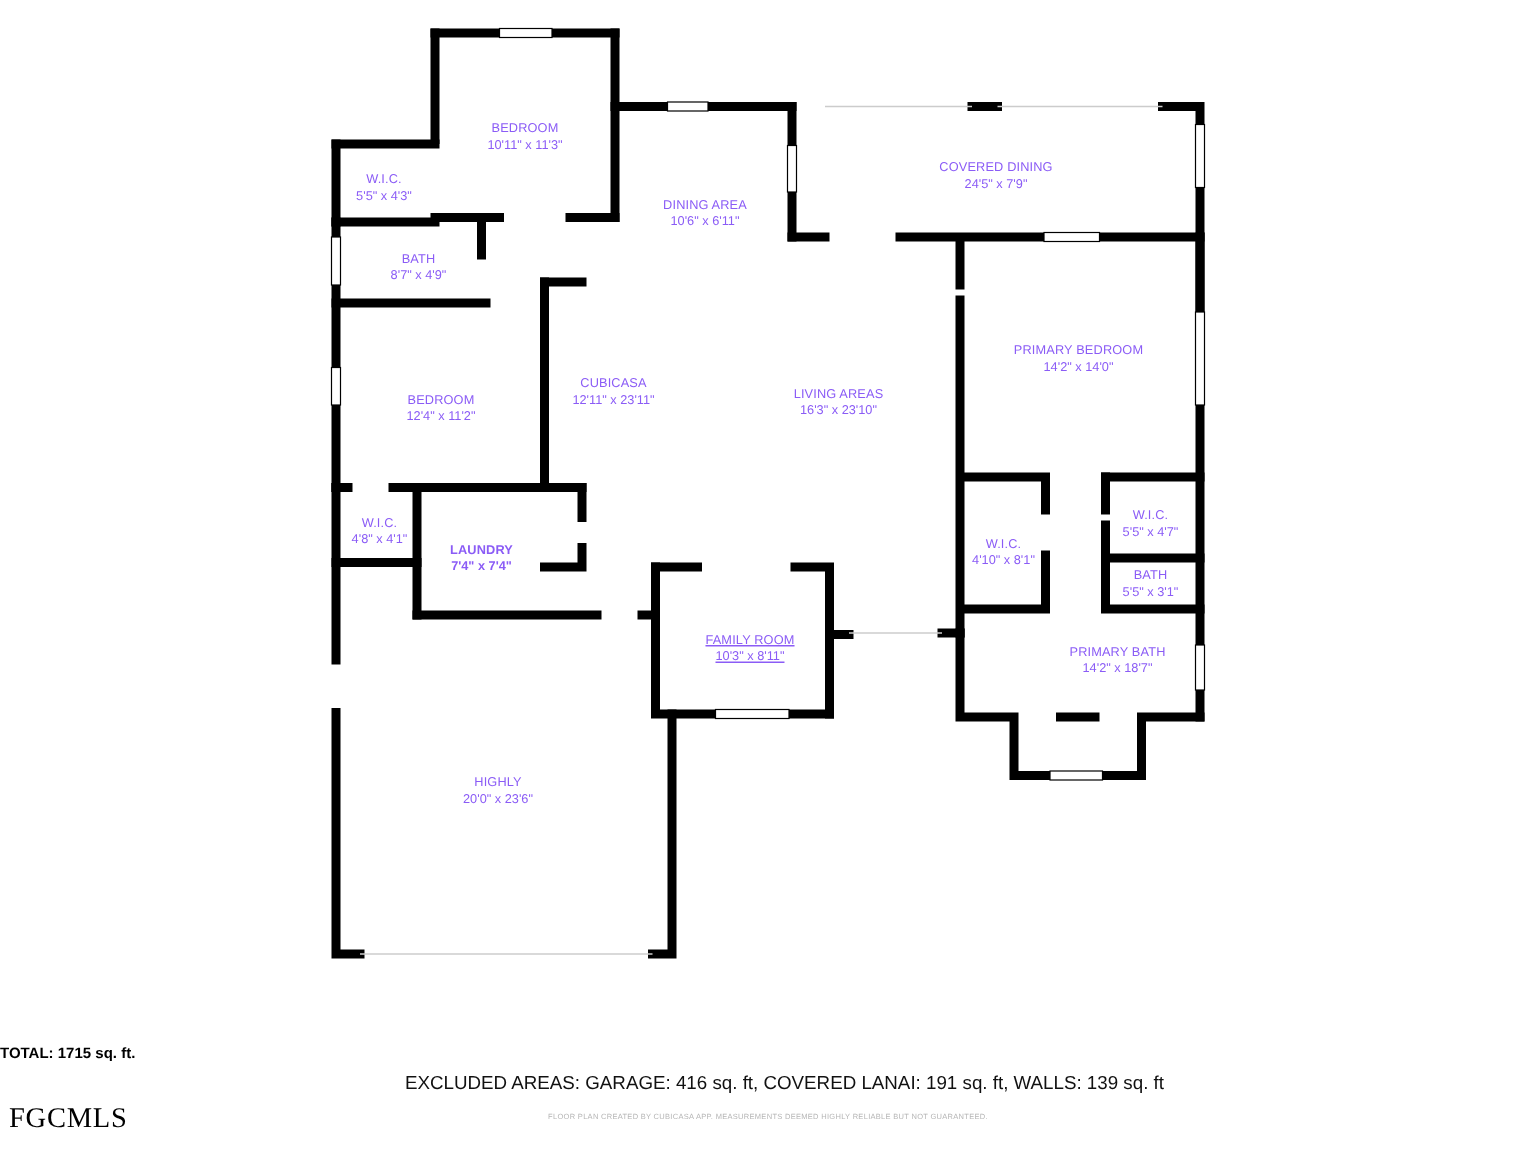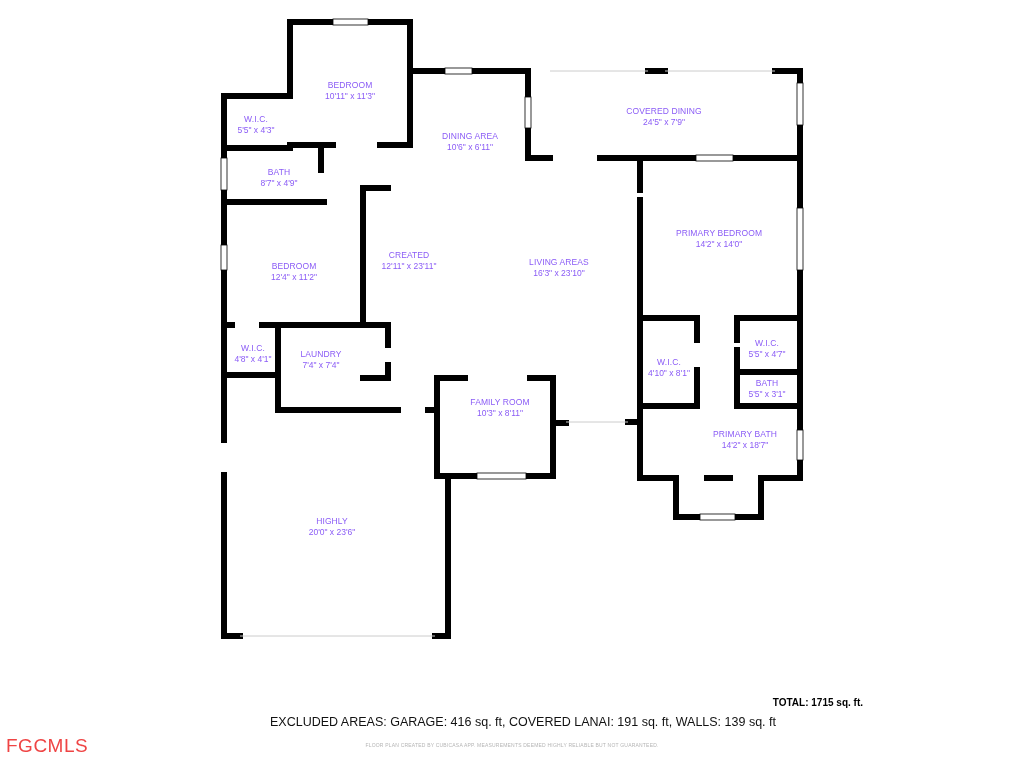--- a/index.html
+++ b/index.html
@@ -1,24 +1,24 @@
 <!DOCTYPE html>
 <html><head>
 <meta charset="utf-8">
 <style>
   html, body { margin: 0; padding: 0; background: #ffffff; }
   body { width: 1024px; height: 768px; position: relative; overflow: hidden; font-family: "Liberation Sans", sans-serif; }
   #plan { position: absolute; left: 0; top: 0; width: 1024px; height: 768px; }
   .room-label { position: absolute; transform: translate(-50%, -50%); text-align: center; color: #8b5cf6; font-family: "Liberation Sans", sans-serif; white-space: nowrap; }
   .room-name { font-size: 8.5px; letter-spacing: 0.1px; line-height: 11px; }
   .room-dim { font-size: 8.5px; line-height: 11px; }
-  .total { position: absolute; left: 0; width: 863px; top: 697px; text-align: right; font-size: 10px; font-weight: bold; color: #000; }
+  .total { position: absolute; left: 0; width: 863px; top: 697px; text-align: left; font-size: 10px; font-weight: bold; color: #000; }
   .excluded { position: absolute; left: 0; width: 1046px; top: 715px; text-align: center; font-size: 12.5px; color: #111; }
   .disclaimer { position: absolute; left: 0; width: 1024px; top: 742px; text-align: center; font-size: 5px; color: #b5b5b5; letter-spacing: 0.2px; }
-  .mls { position: absolute; left: 6px; top: 735px; font-size: 19px; color: #ef4444; letter-spacing: 0.5px; }
+  .mls { position: absolute; left: 6px; top: 735px; font-size: 19px; color: #000000; letter-spacing: 0.5px; font-family: Liberation Serif, serif; }
 </style>
 </head>
 <body>
 
 <svg id="plan" viewBox="0 0 1024 768" xmlns="http://www.w3.org/2000/svg">
   <g stroke="#000" stroke-width="6" fill="none" stroke-linecap="square">
 
     <path d="M290 22 L290 93"></path>
     <path d="M290 22 L333 22"></path>
       <path d="M368 22 L410 22"></path>
@@ -125,52 +125,52 @@
 </div>
 <div class="room-label" style="left:279px;top:178px;">
   <div class="room-name">BATH</div>
   <div class="room-dim">8'7" x 4'9"</div>
 </div>
 <div class="room-label" style="left:294px;top:272px;">
   <div class="room-name">BEDROOM</div>
   <div class="room-dim">12'4" x 11'2"</div>
 </div>
 <div class="room-label" style="left:409px;top:261px;">
-  <div class="room-name">CREATED</div>
+  <div class="room-name">CUBICASA</div>
   <div class="room-dim">12'11" x 23'11"</div>
 </div>
 <div class="room-label" style="left:559px;top:268px;">
   <div class="room-name">LIVING AREAS</div>
   <div class="room-dim">16'3" x 23'10"</div>
 </div>
 <div class="room-label" style="left:719px;top:239px;">
   <div class="room-name">PRIMARY BEDROOM</div>
   <div class="room-dim">14'2" x 14'0"</div>
 </div>
 <div class="room-label" style="left:253px;top:354px;">
   <div class="room-name">W.I.C.</div>
   <div class="room-dim">4'8" x 4'1"</div>
 </div>
-<div class="room-label" style="left:321px;top:360px;">
+<div class="room-label" style="left:321px;top:372px;font-weight:bold;">
   <div class="room-name">LAUNDRY</div>
   <div class="room-dim">7'4" x 7'4"</div>
 </div>
 <div class="room-label" style="left:669px;top:368px;">
   <div class="room-name">W.I.C.</div>
   <div class="room-dim">4'10" x 8'1"</div>
 </div>
 <div class="room-label" style="left:767px;top:349px;">
   <div class="room-name">W.I.C.</div>
   <div class="room-dim">5'5" x 4'7"</div>
 </div>
 <div class="room-label" style="left:767px;top:389px;">
   <div class="room-name">BATH</div>
   <div class="room-dim">5'5" x 3'1"</div>
 </div>
-<div class="room-label" style="left:500px;top:408px;">
+<div class="room-label" style="left:500px;top:432px;text-decoration:underline;">
   <div class="room-name">FAMILY ROOM</div>
   <div class="room-dim">10'3" x 8'11"</div>
 </div>
 <div class="room-label" style="left:745px;top:440px;">
   <div class="room-name">PRIMARY BATH</div>
   <div class="room-dim">14'2" x 18'7"</div>
 </div>
 <div class="room-label" style="left:332px;top:527px;">
   <div class="room-name">HIGHLY</div>
   <div class="room-dim">20'0" x 23'6"</div>

